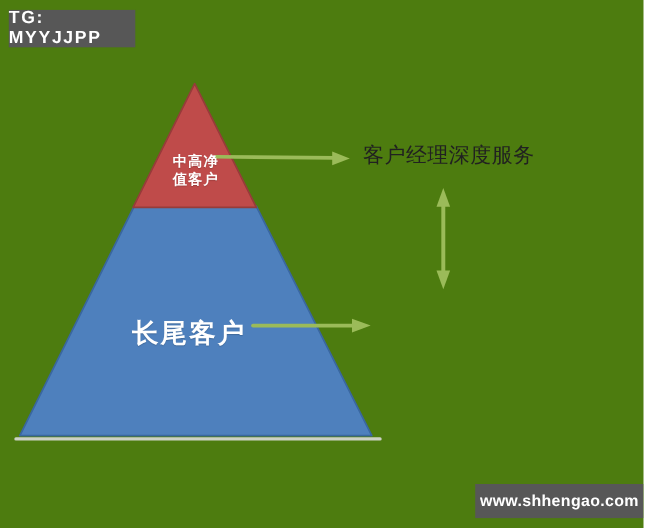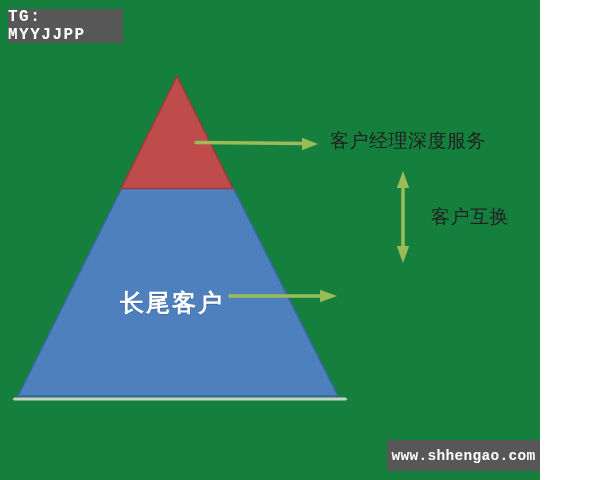--- a/index.html
+++ b/index.html
@@ -1,18 +1,18 @@
 <!DOCTYPE html>
 <html><head>
 <meta charset="utf-8">
 <style>
   html,body{margin:0;padding:0;background:#fff;}
   .canvas{
-    position:relative;width:540px;height:480px;background:#15803d;
-    font-family:Liberation Mono, monospace;overflow:hidden;
+    position:relative;width:585px;height:480px;background:#4d7c0f;
+    font-family:Liberation Sans, sans-serif;overflow:hidden;
   }
   .diagram-svg{position:absolute;left:0;top:0;}
   .badge{
     position:absolute;display:flex;align-items:center;justify-content:center;
     color:#ffffff;font-weight:bold;
   }
   .badge-tl{
     left:8px;top:9px;width:115px;height:34px;
     font-size:16px;letter-spacing:1.5px;
   }
@@ -67,21 +67,24 @@
   </svg>
 
   <div class="badge badge-tl" style="background:#575757;">
     <span>TG: MYYJJPP</span>
   </div>
 
   <div class="badge badge-br" style="background:#575757;">
     <span>www.shhengao.com</span>
   </div>
 
+  <div class="pyr-label pyr-label-top">
+    <span>中高净</span>
+    <span>值客户</span>
+  </div>
 
   <div class="pyr-label pyr-label-bottom">长尾客户</div>
 
   <div class="note note-top">客户经理深度服务</div>
 
-  <div class="note note-mid">客户互换</div>
 
 
 </div>
 
 </body></html>

